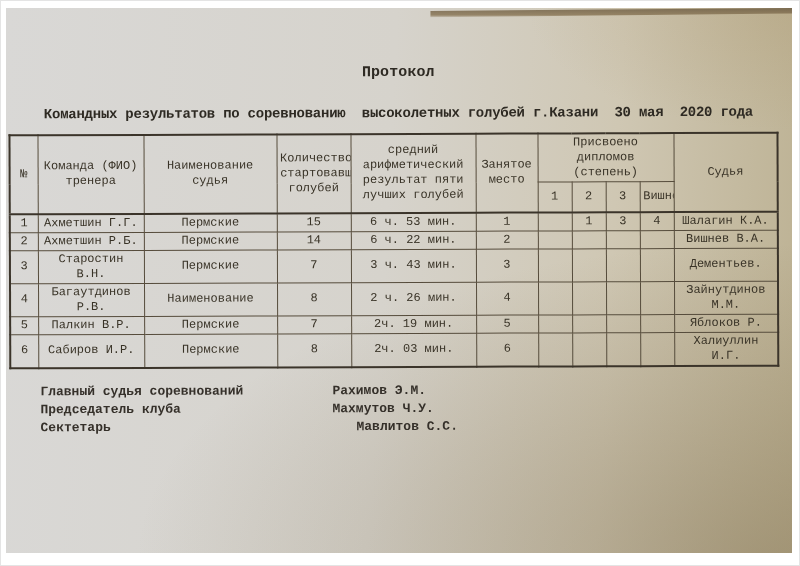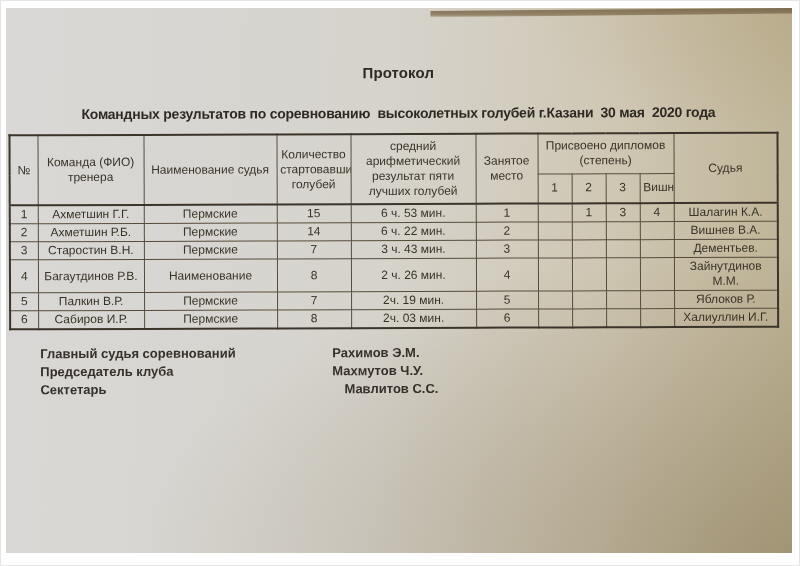--- a/index.html
+++ b/index.html
@@ -13,20 +13,21 @@
   }
   
   .photo {
     position: absolute;
     top: 7px; left: 5px; right: 7px; bottom: 12px;
     background:
       radial-gradient(130% 95% at 97% 102%, rgba(122,105,72,0.42), rgba(122,105,72,0.0) 62%),
       radial-gradient(45% 30% at 100% 0%, rgba(170,148,105,0.28), rgba(170,148,105,0.0) 75%),
       linear-gradient(93deg, #d9d8d6 0%, #d6d3cc 48%, #cfc7b3 76%, #bdb294 100%);
     overflow: hidden;
+    font-family: Liberation Mono, monospace;
   }
   
   .photo-edge {
     position: absolute;
     top: 0; right: 0;
     width: 46%; height: 10px;
     background: linear-gradient(to bottom, #6f5f46 0%, #8a7757 70%, rgba(138,119,87,0) 100%);
     clip-path: polygon(0 30%, 100% 0, 100% 55%, 0 92%);
     opacity: .85;
   }
@@ -89,21 +90,21 @@
   col.w-judge { width: auto; }
   
   .signatures {
     margin: 14px 0 0 34px;
     font-size: 13px;
     font-weight: bold;
     color: #35302a;
   }
   .sig-row { display: flex; height: 18px; align-items: center; }
   .sig-role { width: 292px; }
-  .sig-row:nth-child(3) .sig-name { margin-left: 12px; }
+  .sig-row:nth-child(3) .sig-name { margin-left: 24px; }
 </style>
 </head>
 <body>
 
 <div class="photo">
   <div class="photo-edge"></div>
   <div class="content">
 
     <div class="doc-title">Протокол</div>
     <div class="doc-subtitle">Командных результатов по соревнованию  высоколетных голубей г.Казани  30 мая  2020 года</div>

